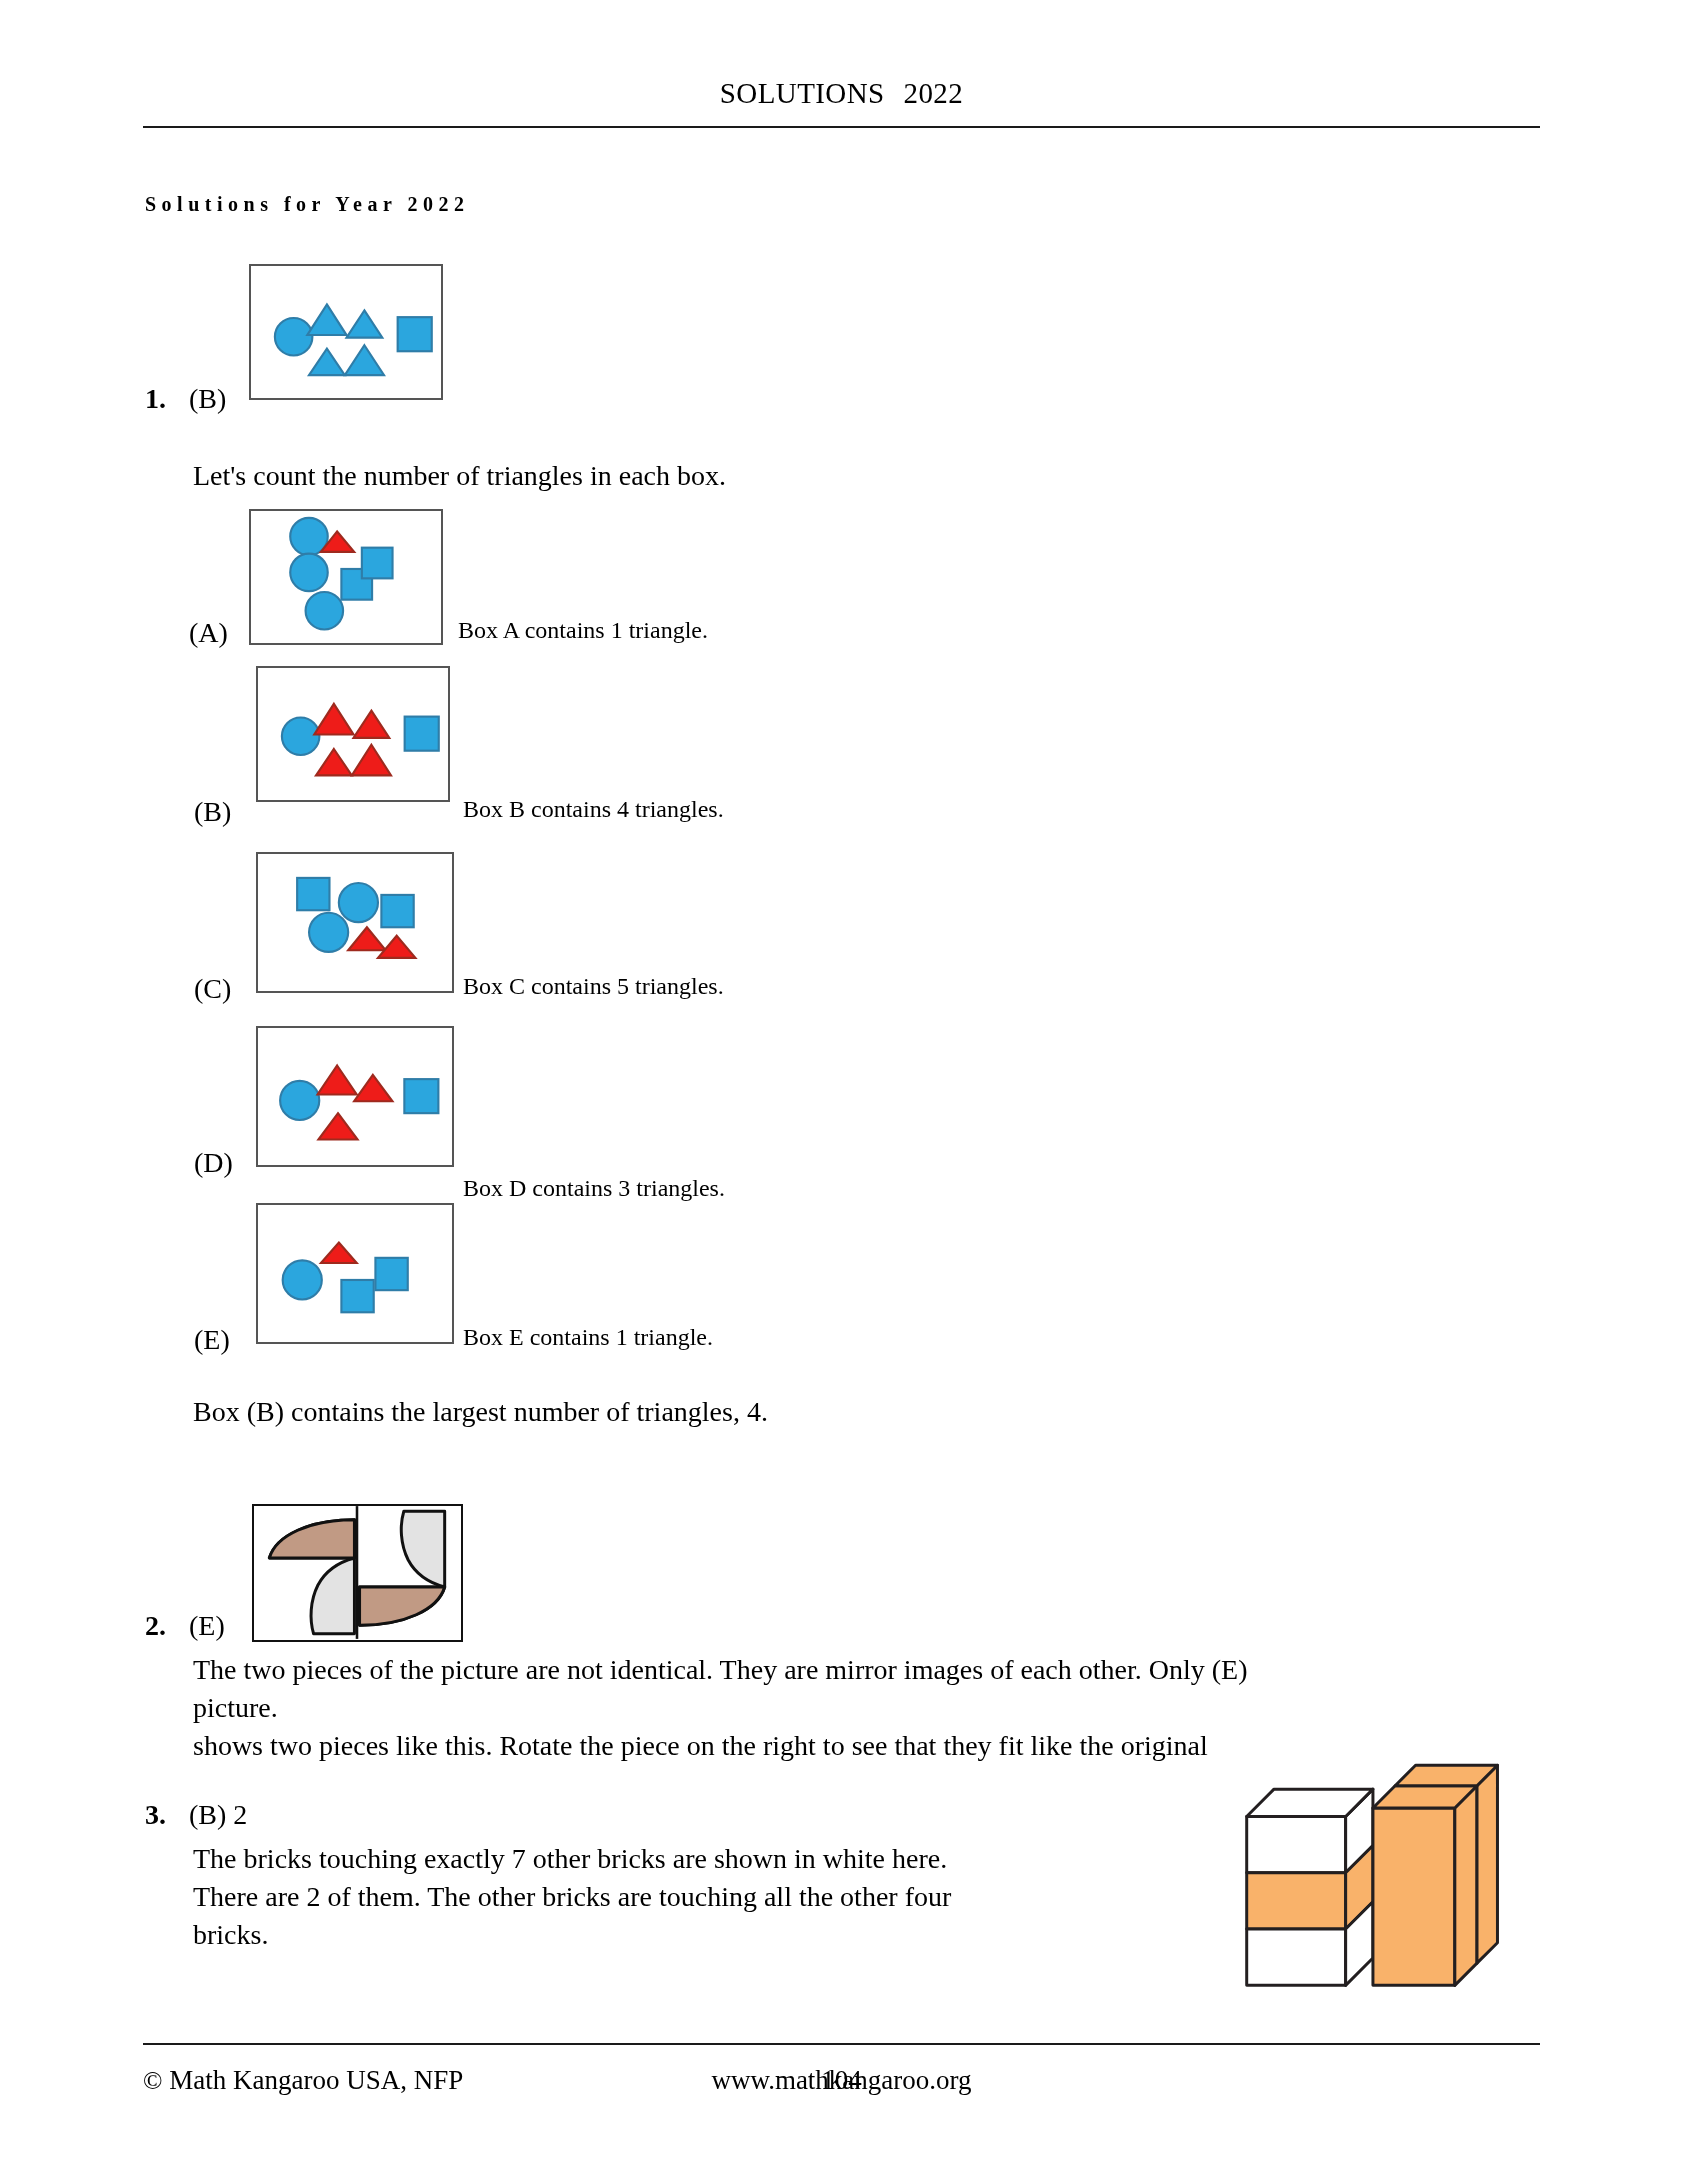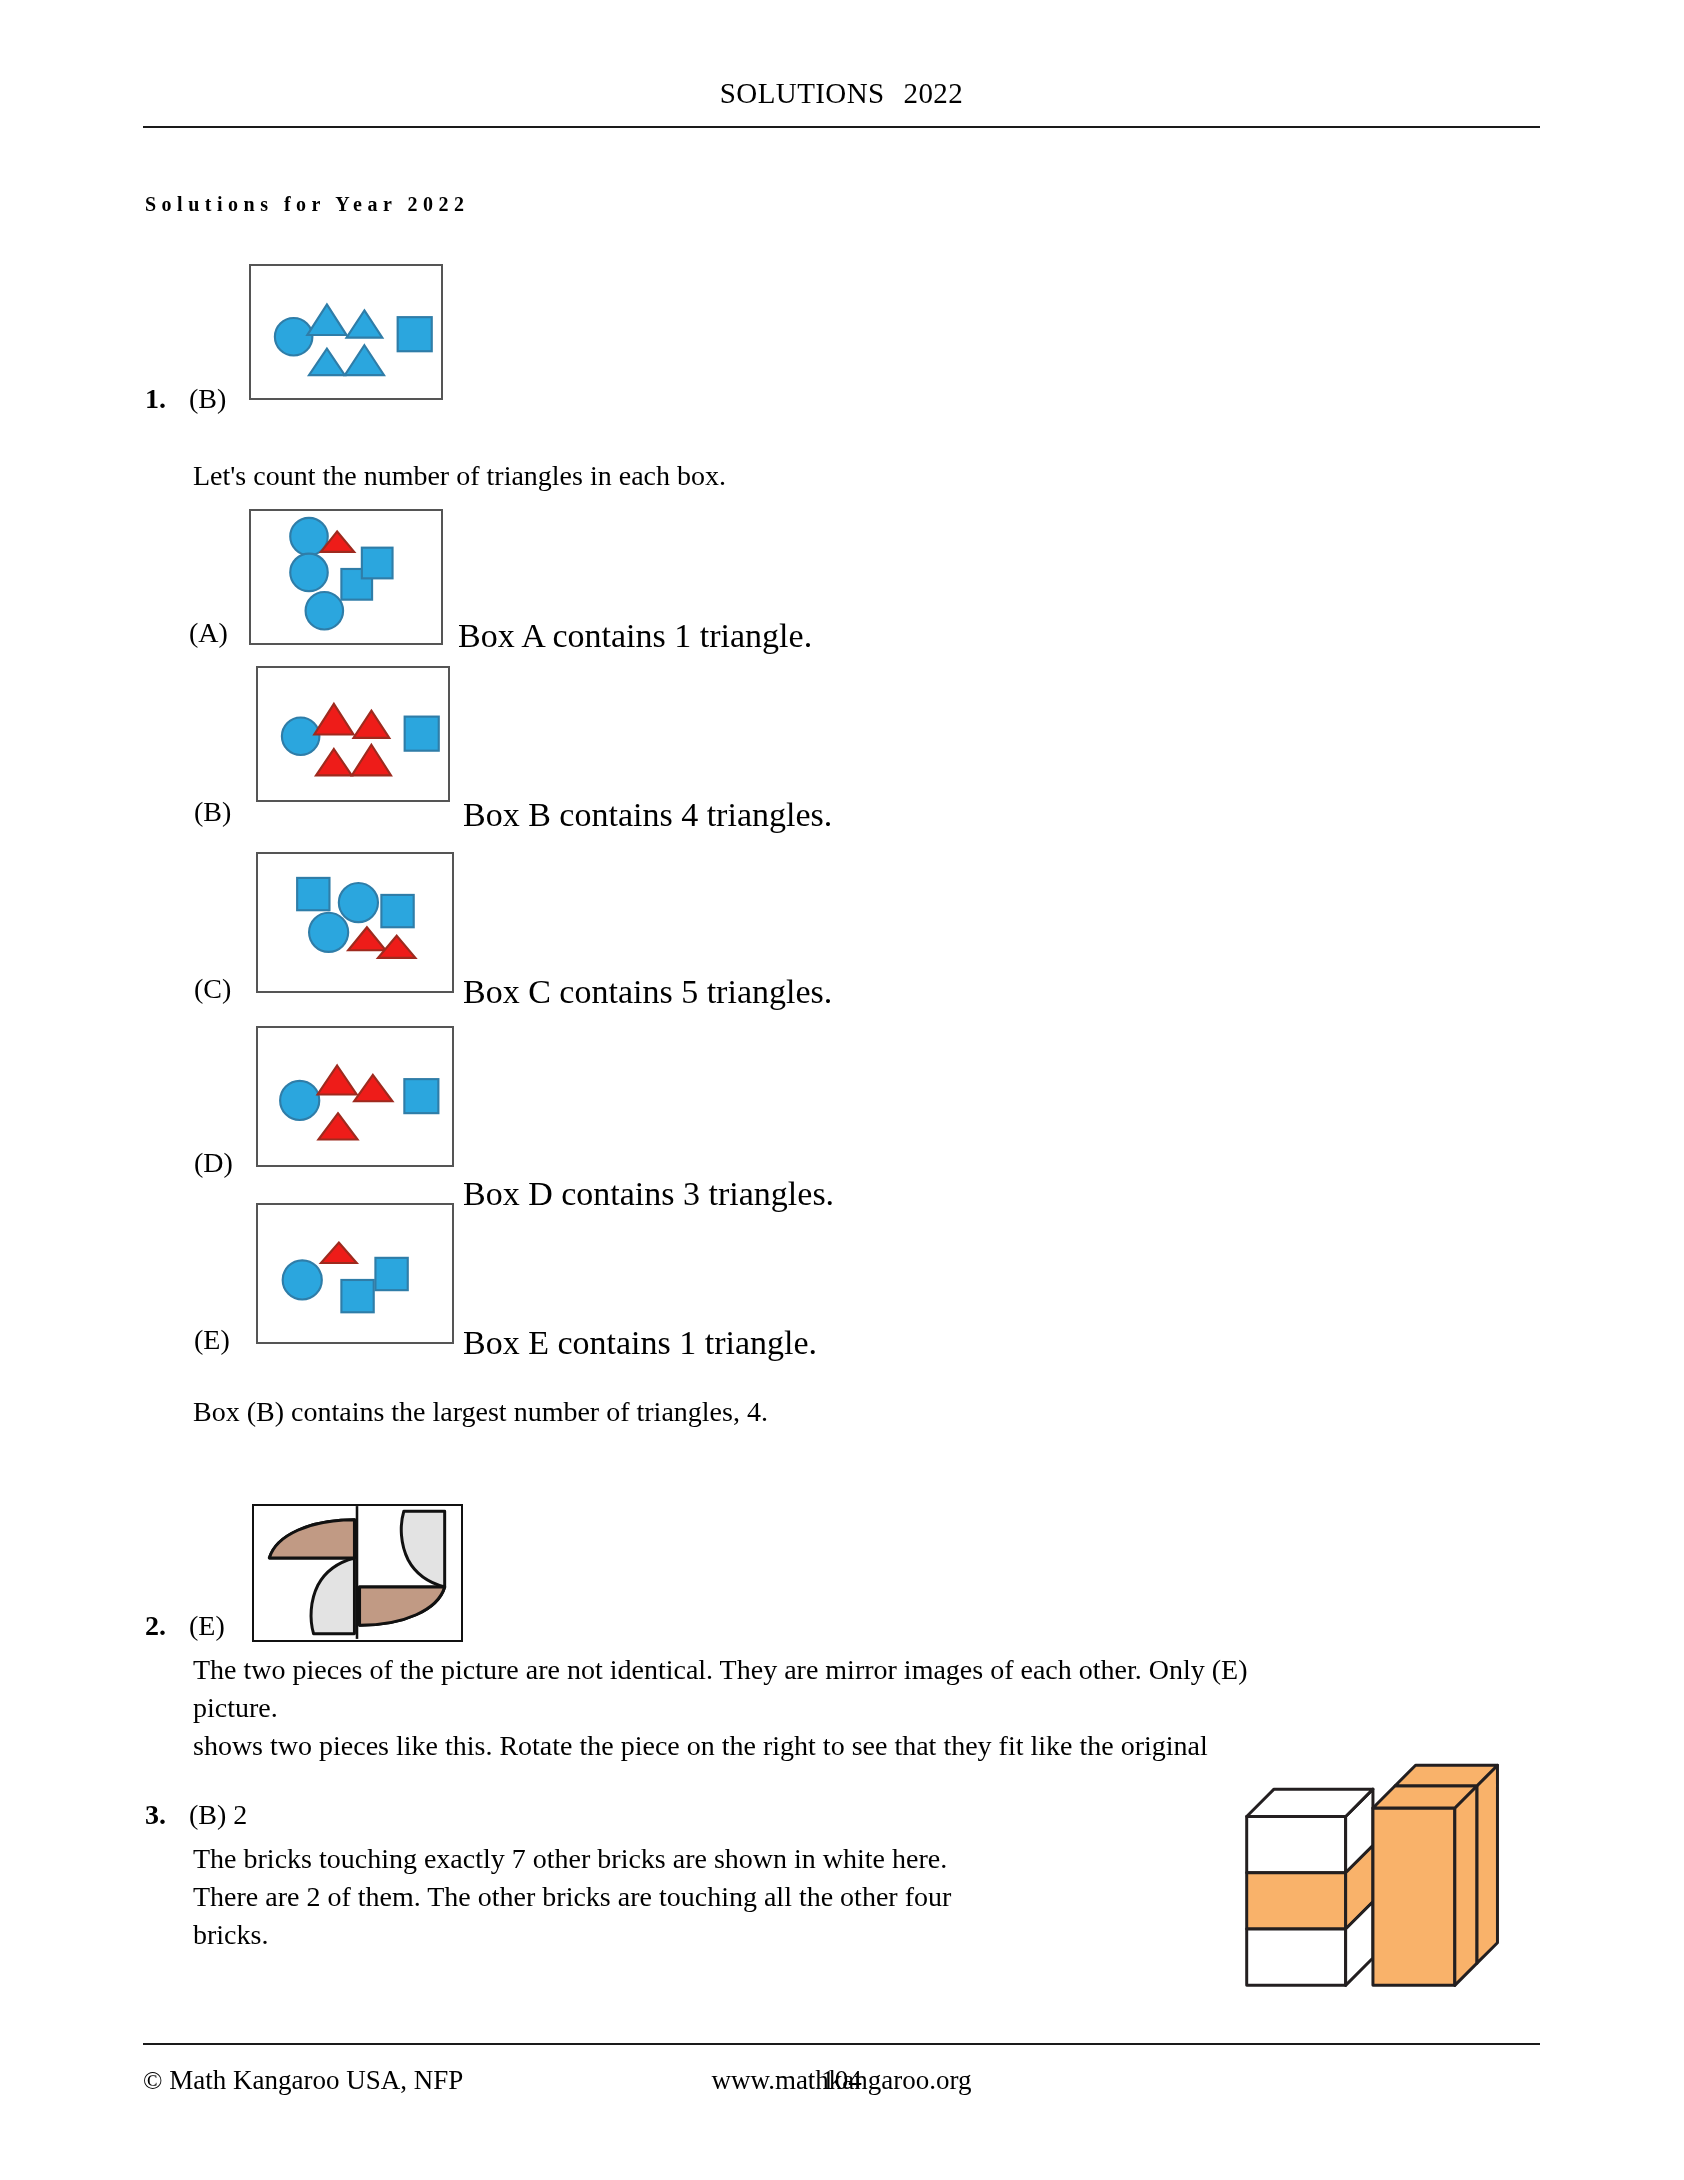--- a/index.html
+++ b/index.html
@@ -73,21 +73,21 @@
   .shapebox {
     position: absolute;
     background: #ffffff;
     border: 2.1px solid #555555;
     box-sizing: border-box;
   }
   .shapebox svg { display: block; }
 
   .boxcap {
     position: absolute;
-    font-size: 34px;
+    font-size: 24px;
   }
   .boxlabel {
     position: absolute;
     font-size: 28px;
   }
 
   
   .puzzlebox {
     position: absolute;
     border: 2.6px solid #111111;

